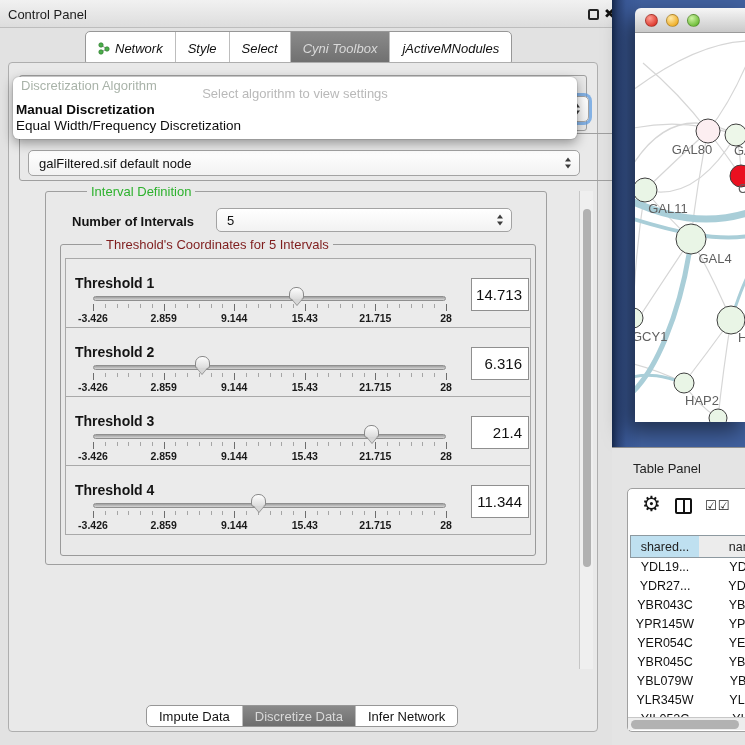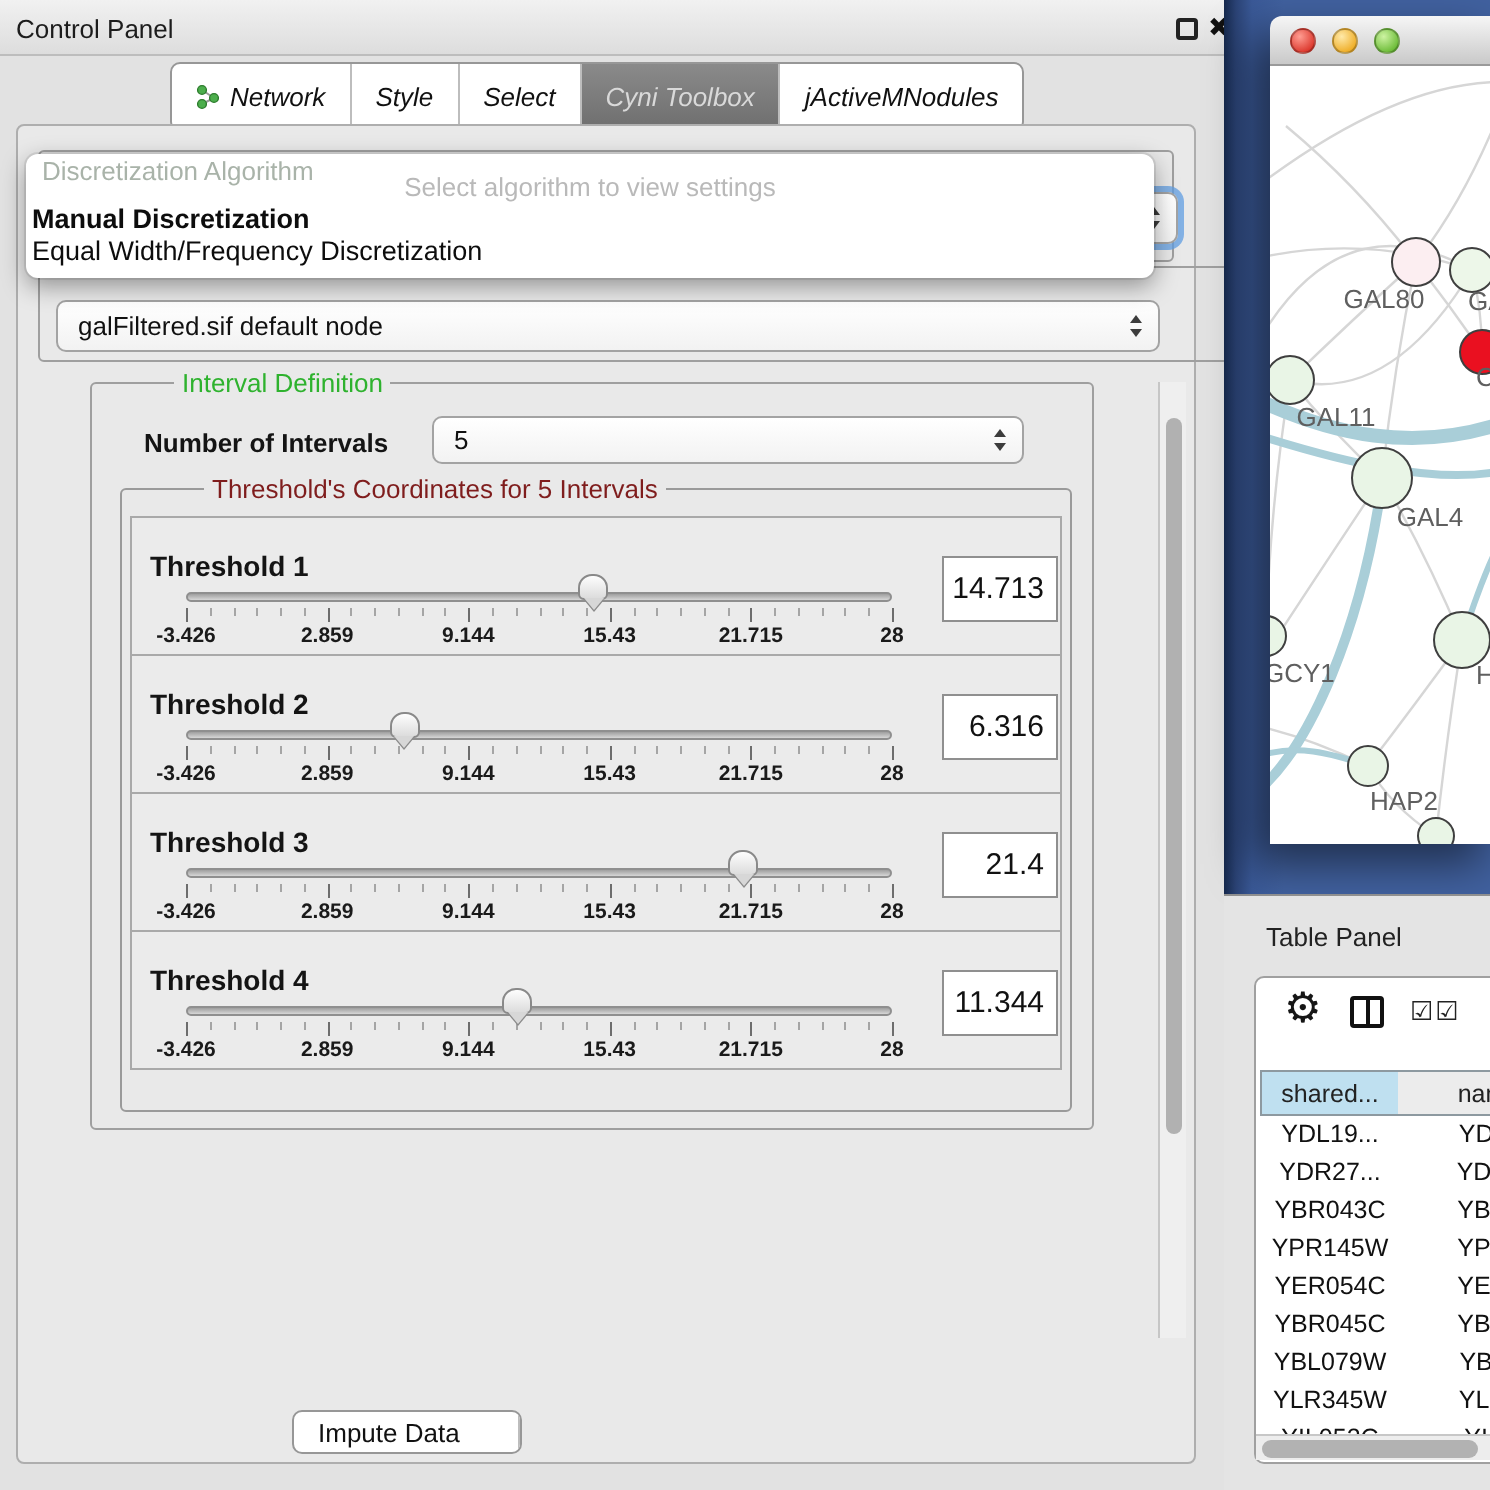--- a/index.html
+++ b/index.html
@@ -13,21 +13,21 @@
     background:linear-gradient(#f1f1f1,#dddddd); border-bottom:1px solid #bdbdbd;text-align:right; }
   .cp-title { position:absolute; left:8px; top:7px; font-size:13px; color:#1c1c1c; }
   .cp-float { position:absolute; left:588px; top:9px; width:11px; height:11px; border:2px solid #222; border-radius:2px; }
   .cp-close { position:absolute; left:604px; top:6px; font-size:13px; font-weight:bold; color:#111; }
 
   .seg-strip { position:absolute; display:flex; background:#fff; border:1px solid #979797; border-radius:5px; overflow:hidden; }
   .seg { padding:3px 12px; font-size:13px; color:#111; border-right:1px solid #bdbdbd; display:flex; align-items:center; gap:5px; white-space:nowrap; }
   .seg:last-child { border-right:none; }
   .seg.active { background:linear-gradient(#8a8a8a,#6e6e6e); color:#d9d9d9; }
   .cp-tabs { left:85px; top:31px; height:35px;font-style:italic; }
-  .cp-bottom-tabs { left:137px; top:642px; height:22px;flex-direction:column; }
+  .cp-bottom-tabs { left:137px; top:642px; height:22px; }
 
   .net-tab-icon { display:inline-block; width:12px; height:13px; }
 
   .cp-content { position:absolute; left:8px; top:62px; width:590px; height:670px;
     background:#e9e9e9; border:1px solid #aeaeae; border-radius:4px; }
 
   .groupbox { position:absolute; border:1px solid #9f9f9f; border-radius:3px; }
   .group-title { position:absolute; top:-8px; left:9px; background:#e9e9e9; padding:0 4px; font-size:13px; white-space:nowrap;margin-left:32px; }
   .t-green { color:#2eb22e; }
   .t-blue  { color:#7f1d1d; }

